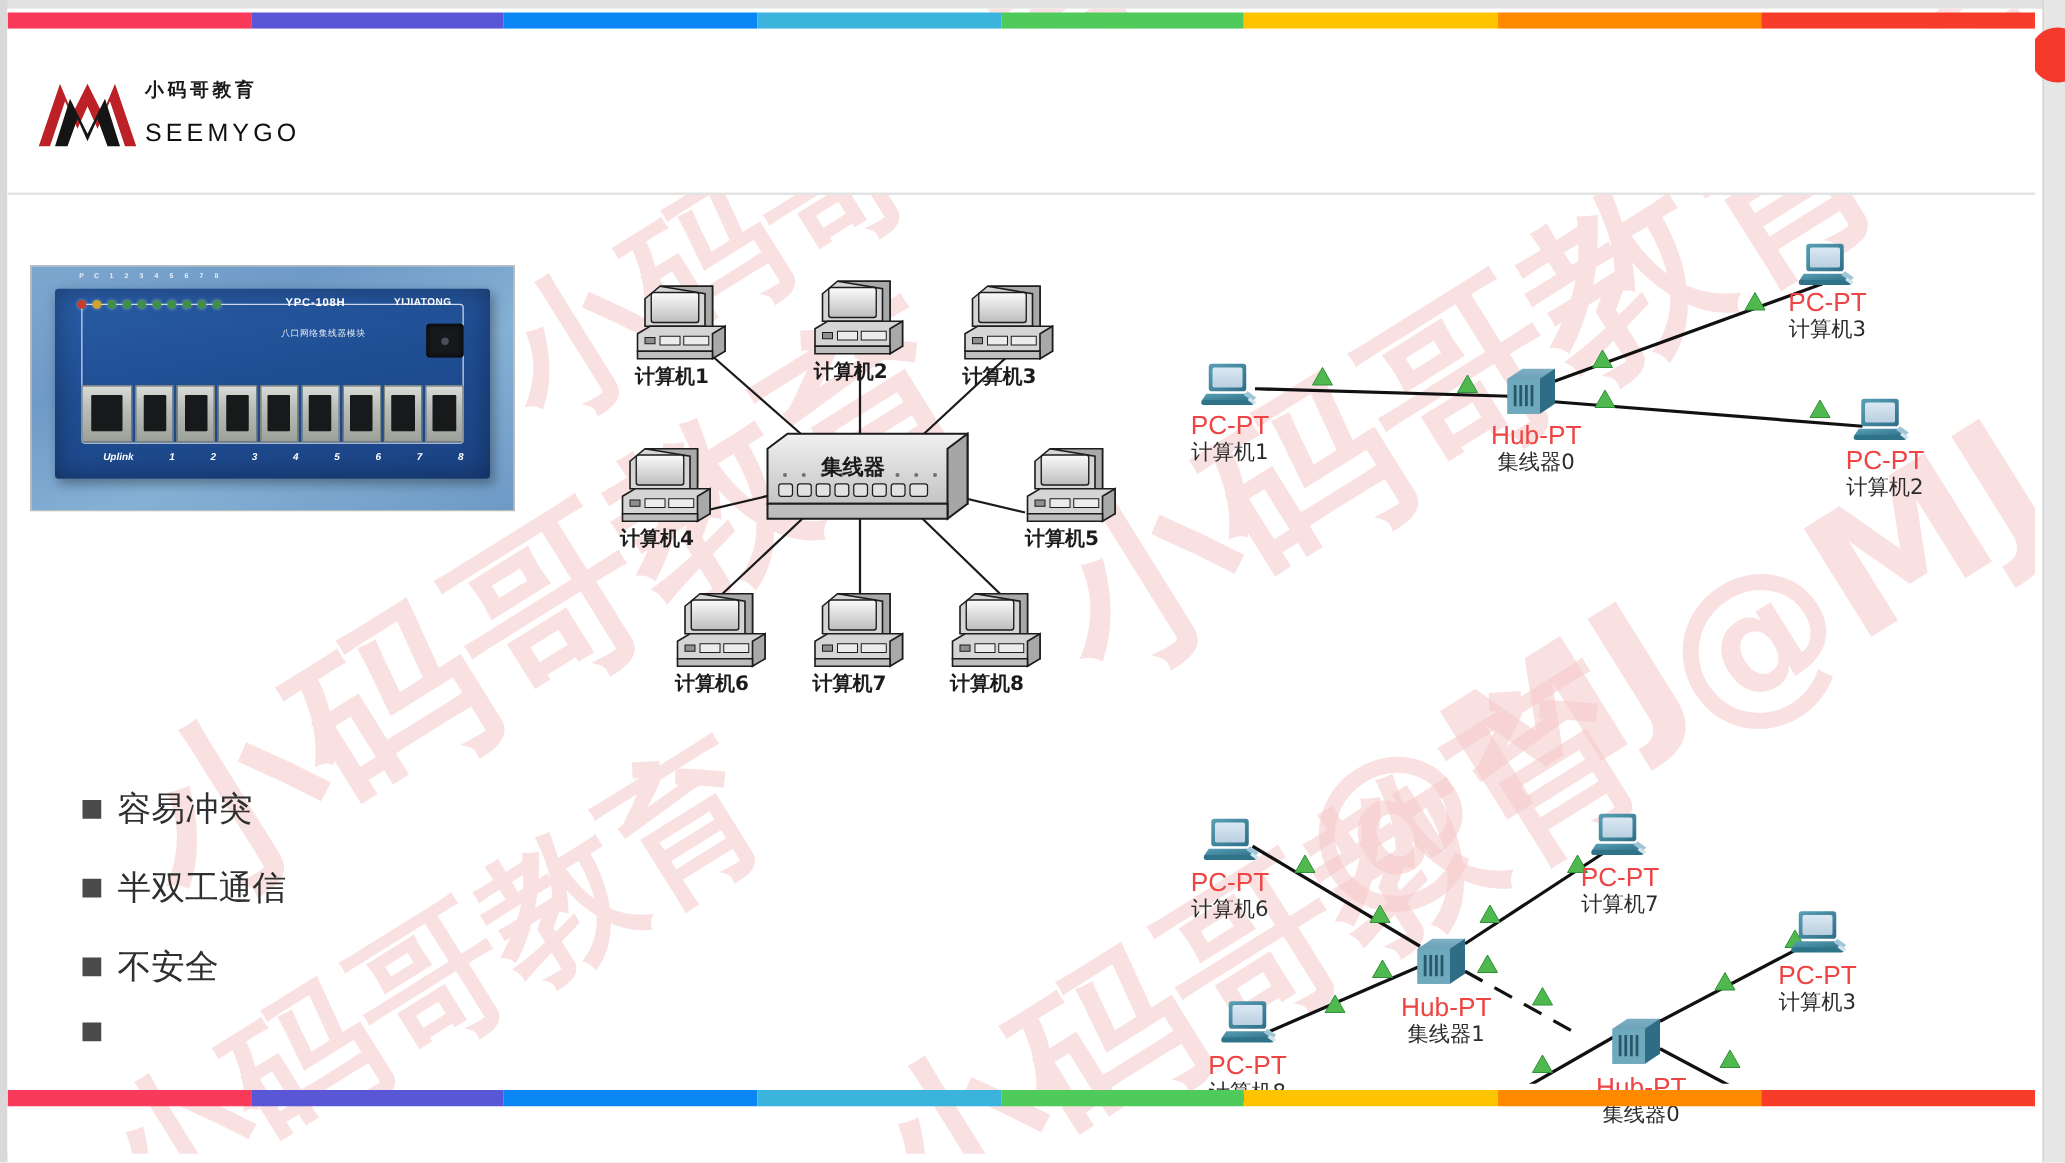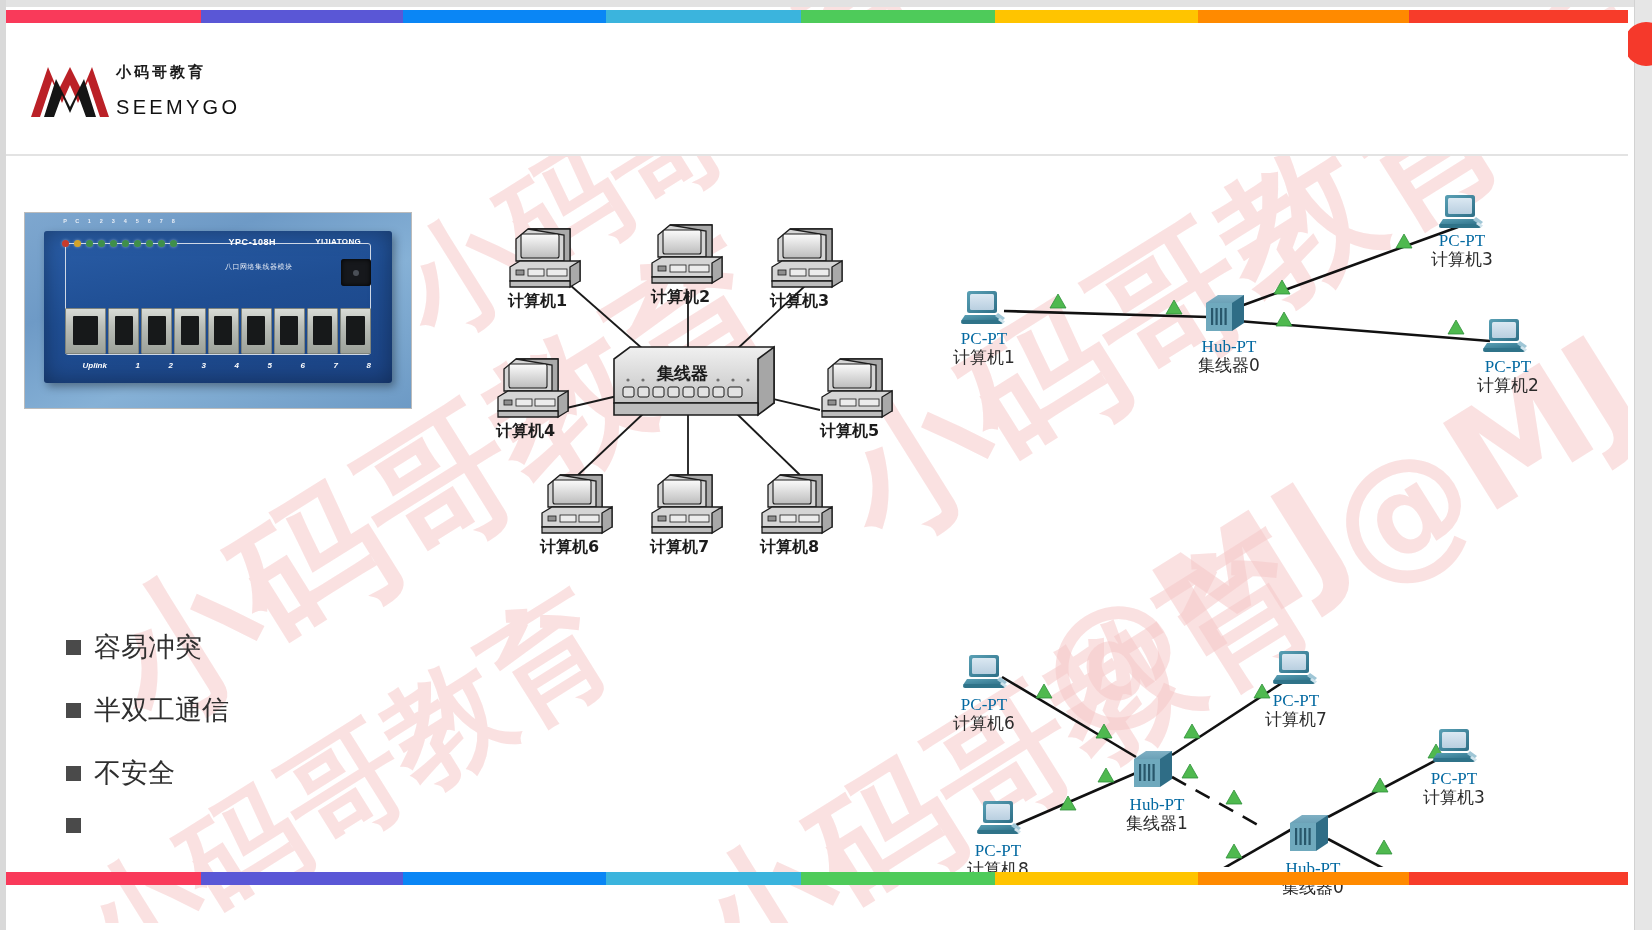--- a/index.html
+++ b/index.html
@@ -126,21 +126,21 @@
   }
   .hub-ico-label {
     position:absolute; font-family:"DejaVu Sans",sans-serif;
     font-size:17px; font-weight:bold; color:#1a1a1a; white-space:nowrap;
   }
 
   
   .pt-panel { position:absolute; }
   .pt-node { position:absolute; text-align:center; }
   .pt-node .pt-lab1 {
-    font-family:Liberation Serif, serif; font-size:17px; color:#0369a1;
+    font-family:Liberation Sans, sans-serif; font-size:21px; color:#ef4444;
     line-height:1.12; white-space:nowrap; font-weight:normal;
   }
   .pt-node .pt-lab2 {
     font-family:"DejaVu Sans",sans-serif; font-size:17px; color:#2b2b2b;
     line-height:1.12; white-space:nowrap;
   }
   .pt-svg { position:absolute; left:0; top:0; }
 
   
   .bullets { position:absolute; left:60px; top:470px; width:520px; }

